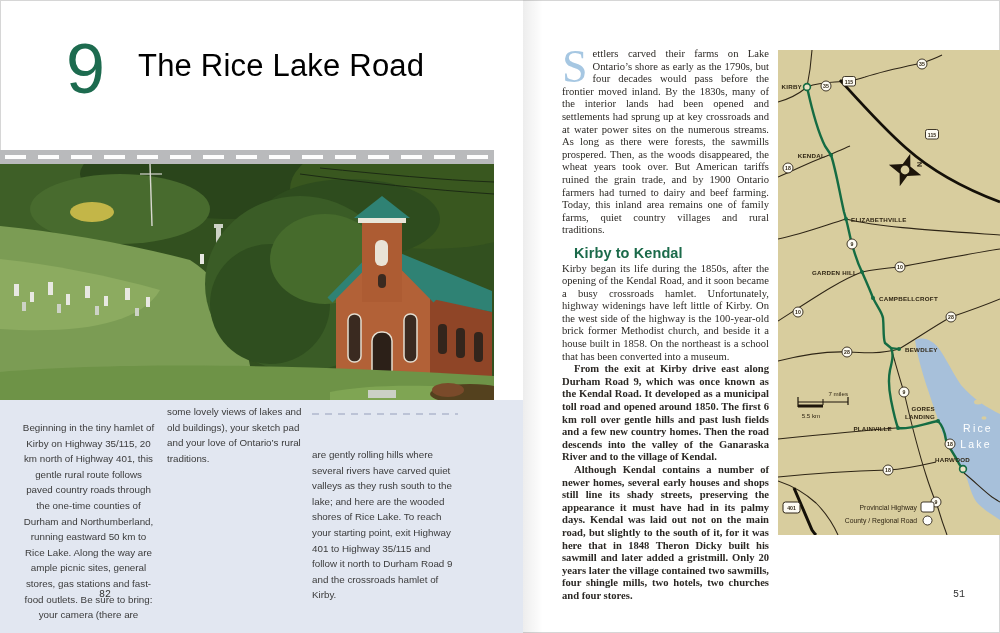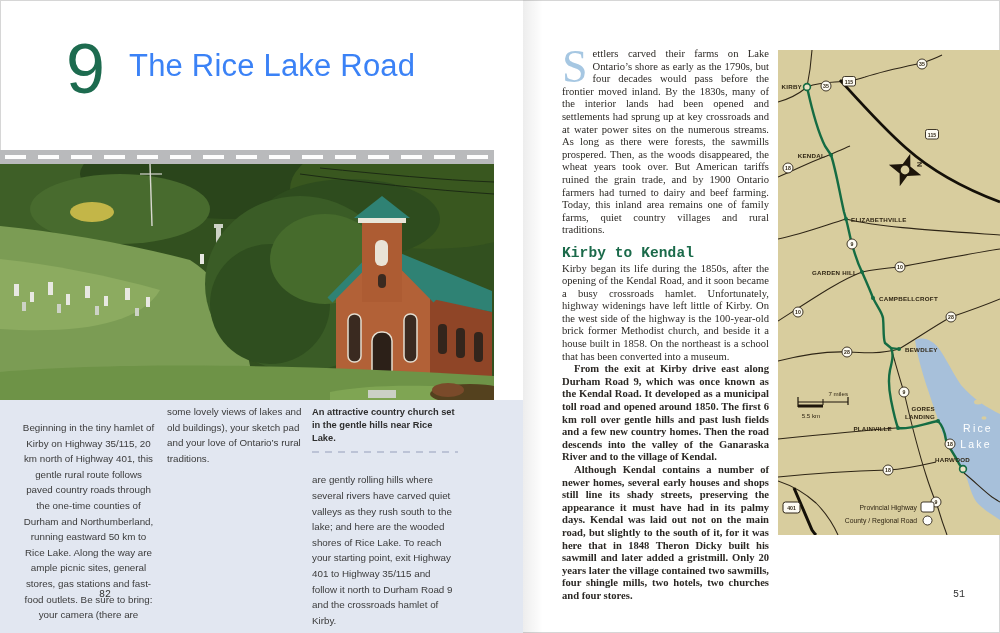--- a/index.html
+++ b/index.html
@@ -1,51 +1,51 @@
 <!DOCTYPE html>
 <html><head>
 <meta charset="utf-8">
 <style>
   html,body{margin:0;padding:0;background:#e9e9e9;}
   .spread{position:relative;width:1000px;height:633px;background:#ffffff;overflow:hidden;
     font-family:"Liberation Sans",sans-serif;box-shadow:inset 0 0 0 1px #d6d6d6;}
   
   .chapter-num{position:absolute;left:66px;top:34px;font-size:70px;line-height:1;
     color:#1d6b4f;font-weight:400;}
-  .chapter-title{position:absolute;left:129px;top:48px;font-size:31px;color:#3b82f6;
+  .chapter-title{position:absolute;left:138px;top:48px;font-size:31px;color:#000000;
     font-weight:400;letter-spacing:.2px;}
   .dash-band{position:absolute;left:0;top:150px;width:494px;height:14px;background:#b9babc;}
   .dash-band::before{content:"";position:absolute;left:5px;right:5px;top:50%;height:4px;
     transform:translateY(-50%);
     background:repeating-linear-gradient(90deg,#fdfdfd 0 21px,rgba(0,0,0,0) 21px 33px);}
   .photo{position:absolute;left:0;top:164px;width:494px;height:236px;}
   .blue-panel{position:absolute;left:0;top:400px;width:523px;height:233px;background:#e2e7f1;}
   .col{position:absolute;font-size:9.8px;line-height:15.6px;color:#3b3b3b;}
   .col p{margin:0;}
   .col p + p{text-indent:11px;}
   .col1{left:22px;top:20px;width:133px;text-align:center;}
   .col2{left:167px;top:4px;width:140px;}
   .col3{left:312px;top:6px;width:146px;}
   .caption{font-size:9.3px;line-height:12.8px;font-weight:bold;color:#2e2e2e;}
   .cap-rule{margin-top:7px;height:2px;
     background:repeating-linear-gradient(90deg,#bcc3d6 0 7px,rgba(0,0,0,0) 7px 13px);}
-  .col3 .body{margin-top:19px;}
+  .col3 .body{margin-top:32px;}
   .pagenum{position:absolute;font-family:Liberation Mono, monospace;font-size:10px;color:#333;}
   .pn-left{left:99px;top:589px;}
   .pn-right{left:953px;top:589px;}
   
   .gutter{position:absolute;left:523px;top:0;width:20px;height:633px;
     background:linear-gradient(90deg,rgba(0,0,0,.07),rgba(0,0,0,0));}
   .rtext{position:absolute;left:562px;top:48px;width:207px;
     font-family:"Liberation Serif",serif;font-size:10.6px;line-height:12.6px;
     color:#2c2925;text-align:justify;}
   .rtext p{margin:0;}
   .dropcap{float:left;font-size:46px;line-height:34px;padding:2px 5px 0 0;color:#a6c7e2;
     font-family:"Liberation Serif",serif;}
-  .rtext h2{margin:10px 0 3px 0;font-family:Liberation Mono, monospace;
+  .rtext h2{margin:10px 0 3px 12px;font-family:Liberation Sans, sans-serif;
     font-size:14.5px;color:#1b6a4a;letter-spacing:.1px;}
   .rtext p.ind{text-indent:12px;font-weight:bold;}
   
   .map{position:absolute;left:778px;top:50px;width:222px;height:485px;}
   .map svg{display:block;}
   .town{font-size:6.2px;font-weight:bold;fill:#2f2513;letter-spacing:.25px;}
   .shnum{font-size:5.2px;font-weight:bold;fill:#2f2513;text-anchor:middle;}
   .lakelbl{font-size:10.5px;fill:#ffffff;letter-spacing:2.2px;text-anchor:middle;font-weight:400;}
   .leglbl{font-size:6.8px;fill:#2f2513;text-anchor:end;}
   .scalelbl{font-size:6.2px;fill:#2f2513;}
@@ -129,21 +129,20 @@
     </svg>
 
     <div class="blue-panel">
       <div class="col col1">
         <p>Beginning in the tiny hamlet of Kirby on Highway 35/115, 20 km north of Highway 401, this gentle rural route follows paved country roads through the one-time counties of Durham and Northumberland, running eastward 50 km to Rice Lake. Along the way are ample picnic sites, general stores, gas stations and fast-food outlets. Be sure to bring: your camera (there are</p>
       </div>
       <div class="col col2">
         <p>some lovely views of lakes and old buildings), your sketch pad and your love of Ontario’s rural traditions.</p>
       </div>
       <div class="col col3">
-        <div class="caption">An attractive country church set in the gentle hills near Rice Lake.</div>
         <div class="cap-rule"></div>
         <p class="body">are gently rolling hills where several rivers have carved quiet valleys as they rush south to the lake; and here are the wooded shores of Rice Lake. To reach your starting point, exit Highway 401 to Highway 35/115 and follow it north to Durham Road 9 and the crossroads hamlet of Kirby.</p>
       </div>
     </div>
     <div class="pagenum pn-left">82</div>
   </div>
 
   <div class="gutter"></div>
 
   <div>

